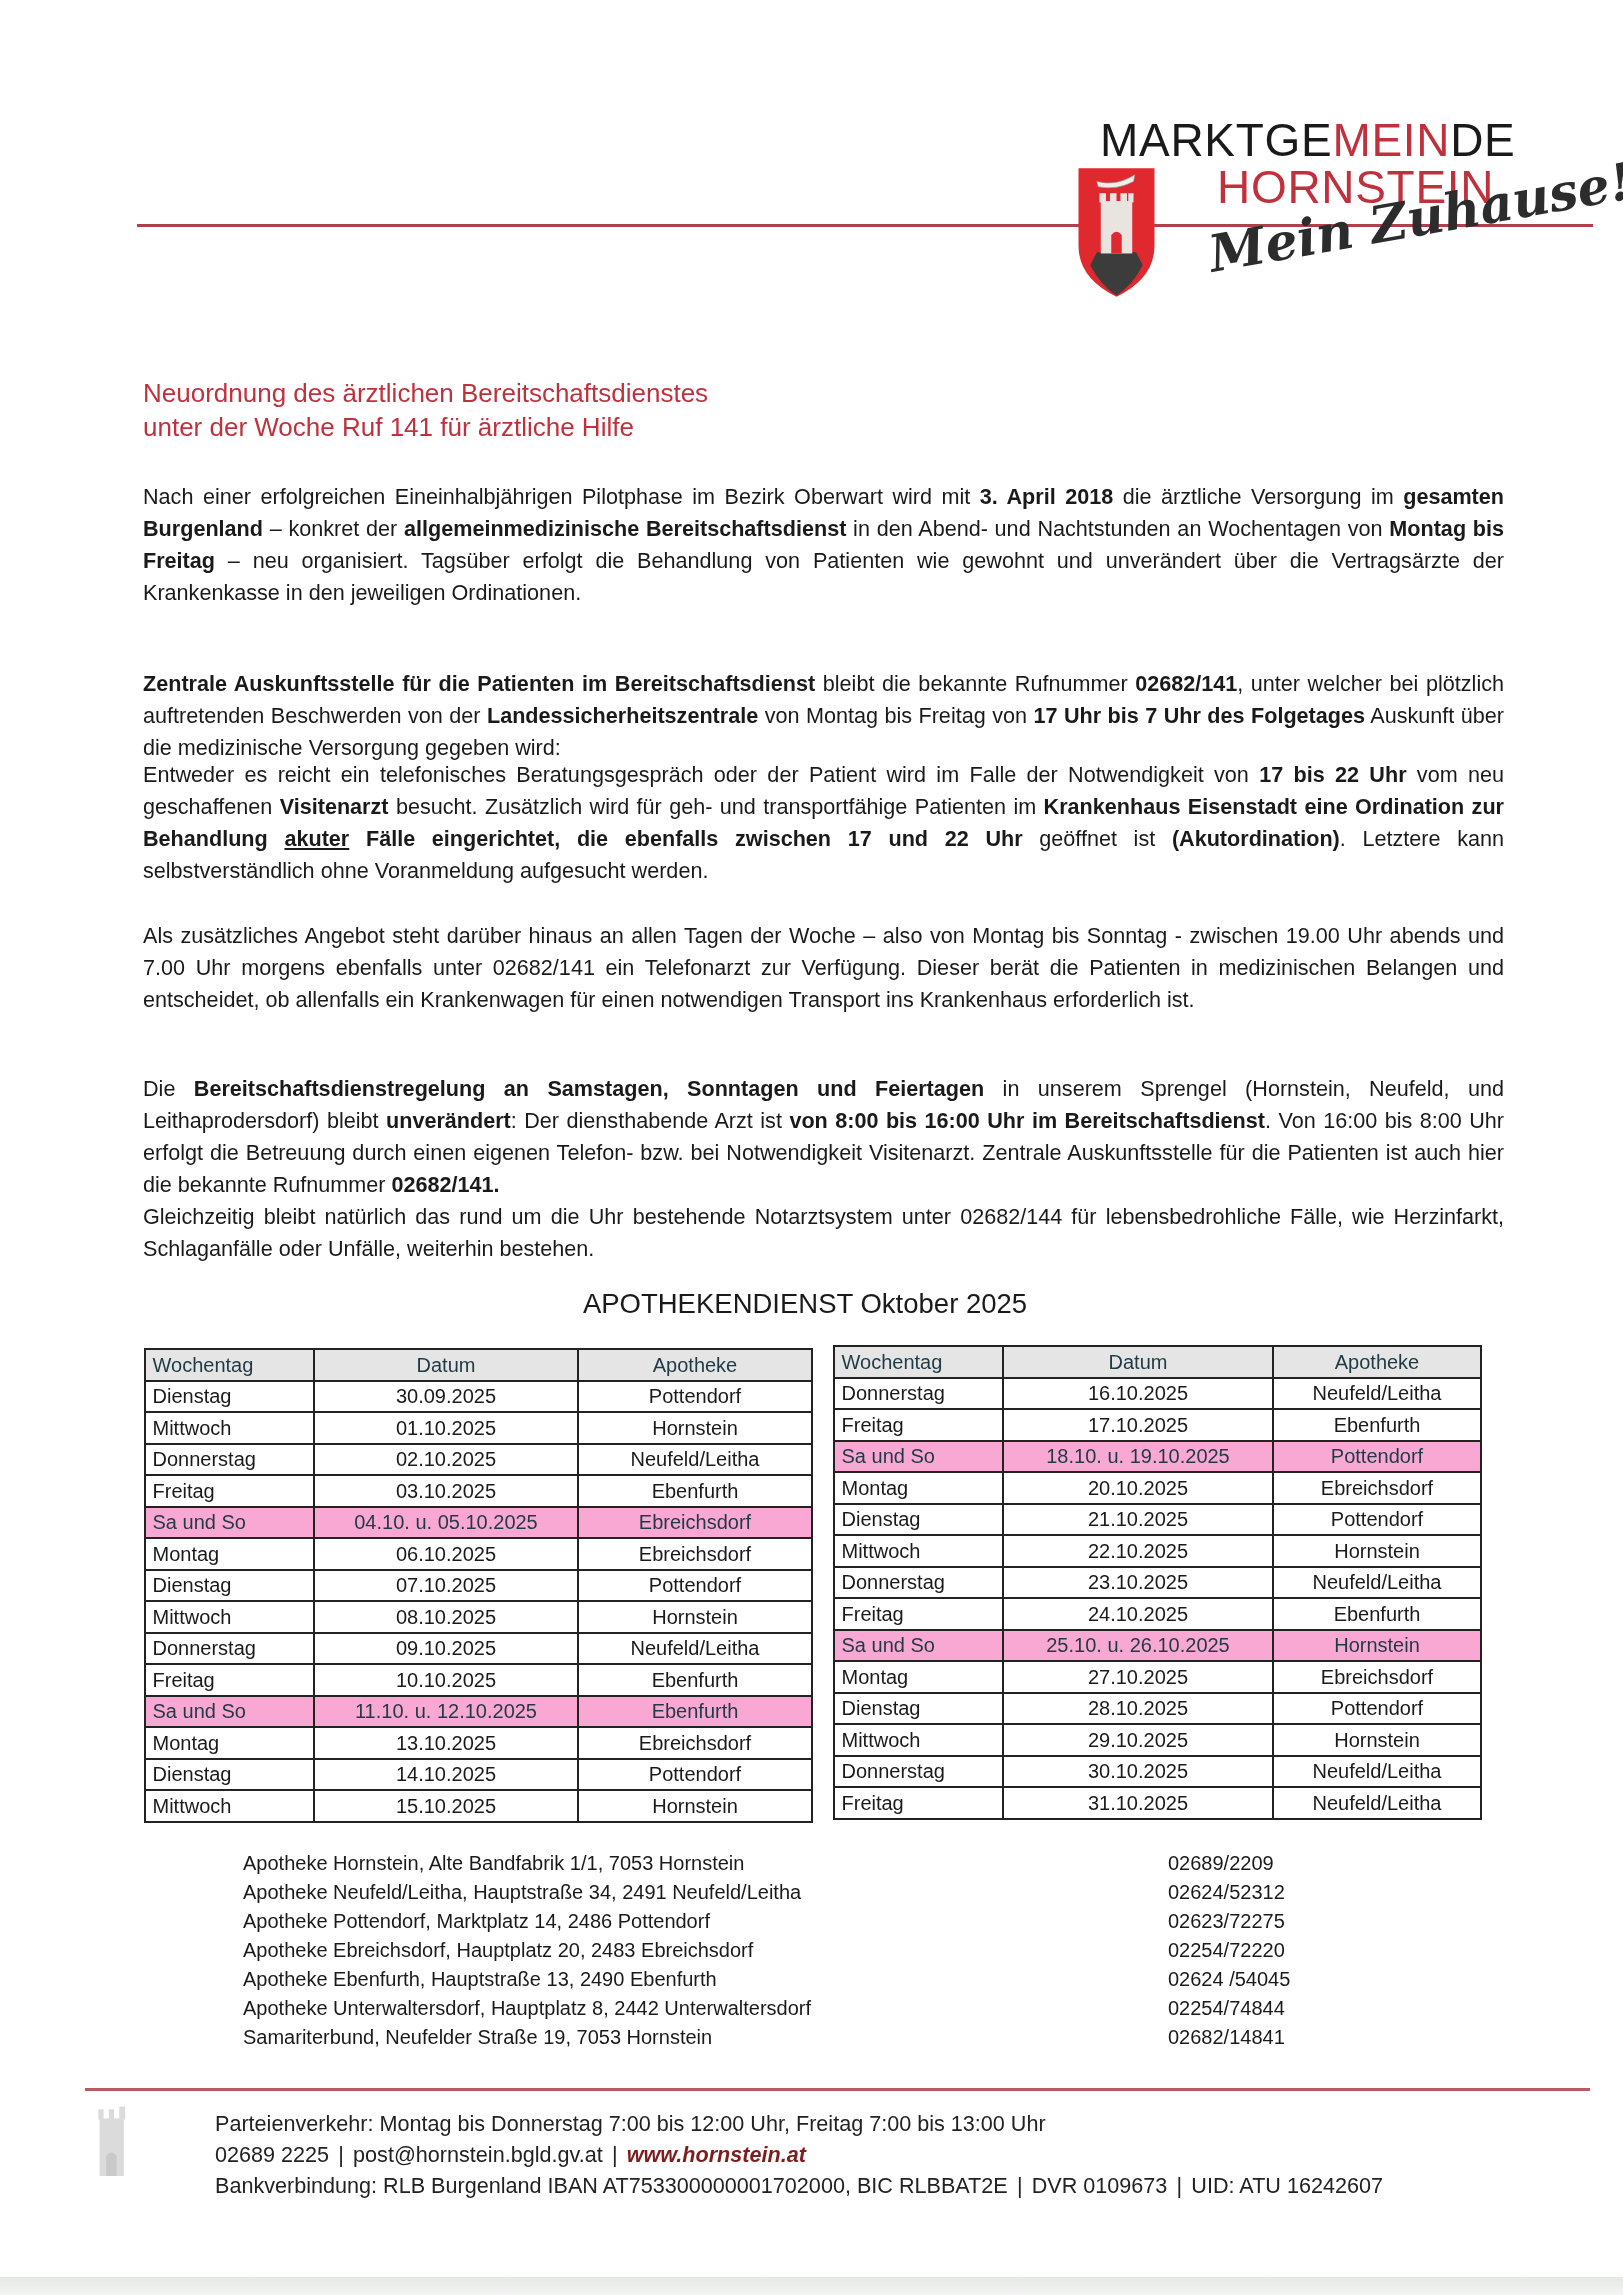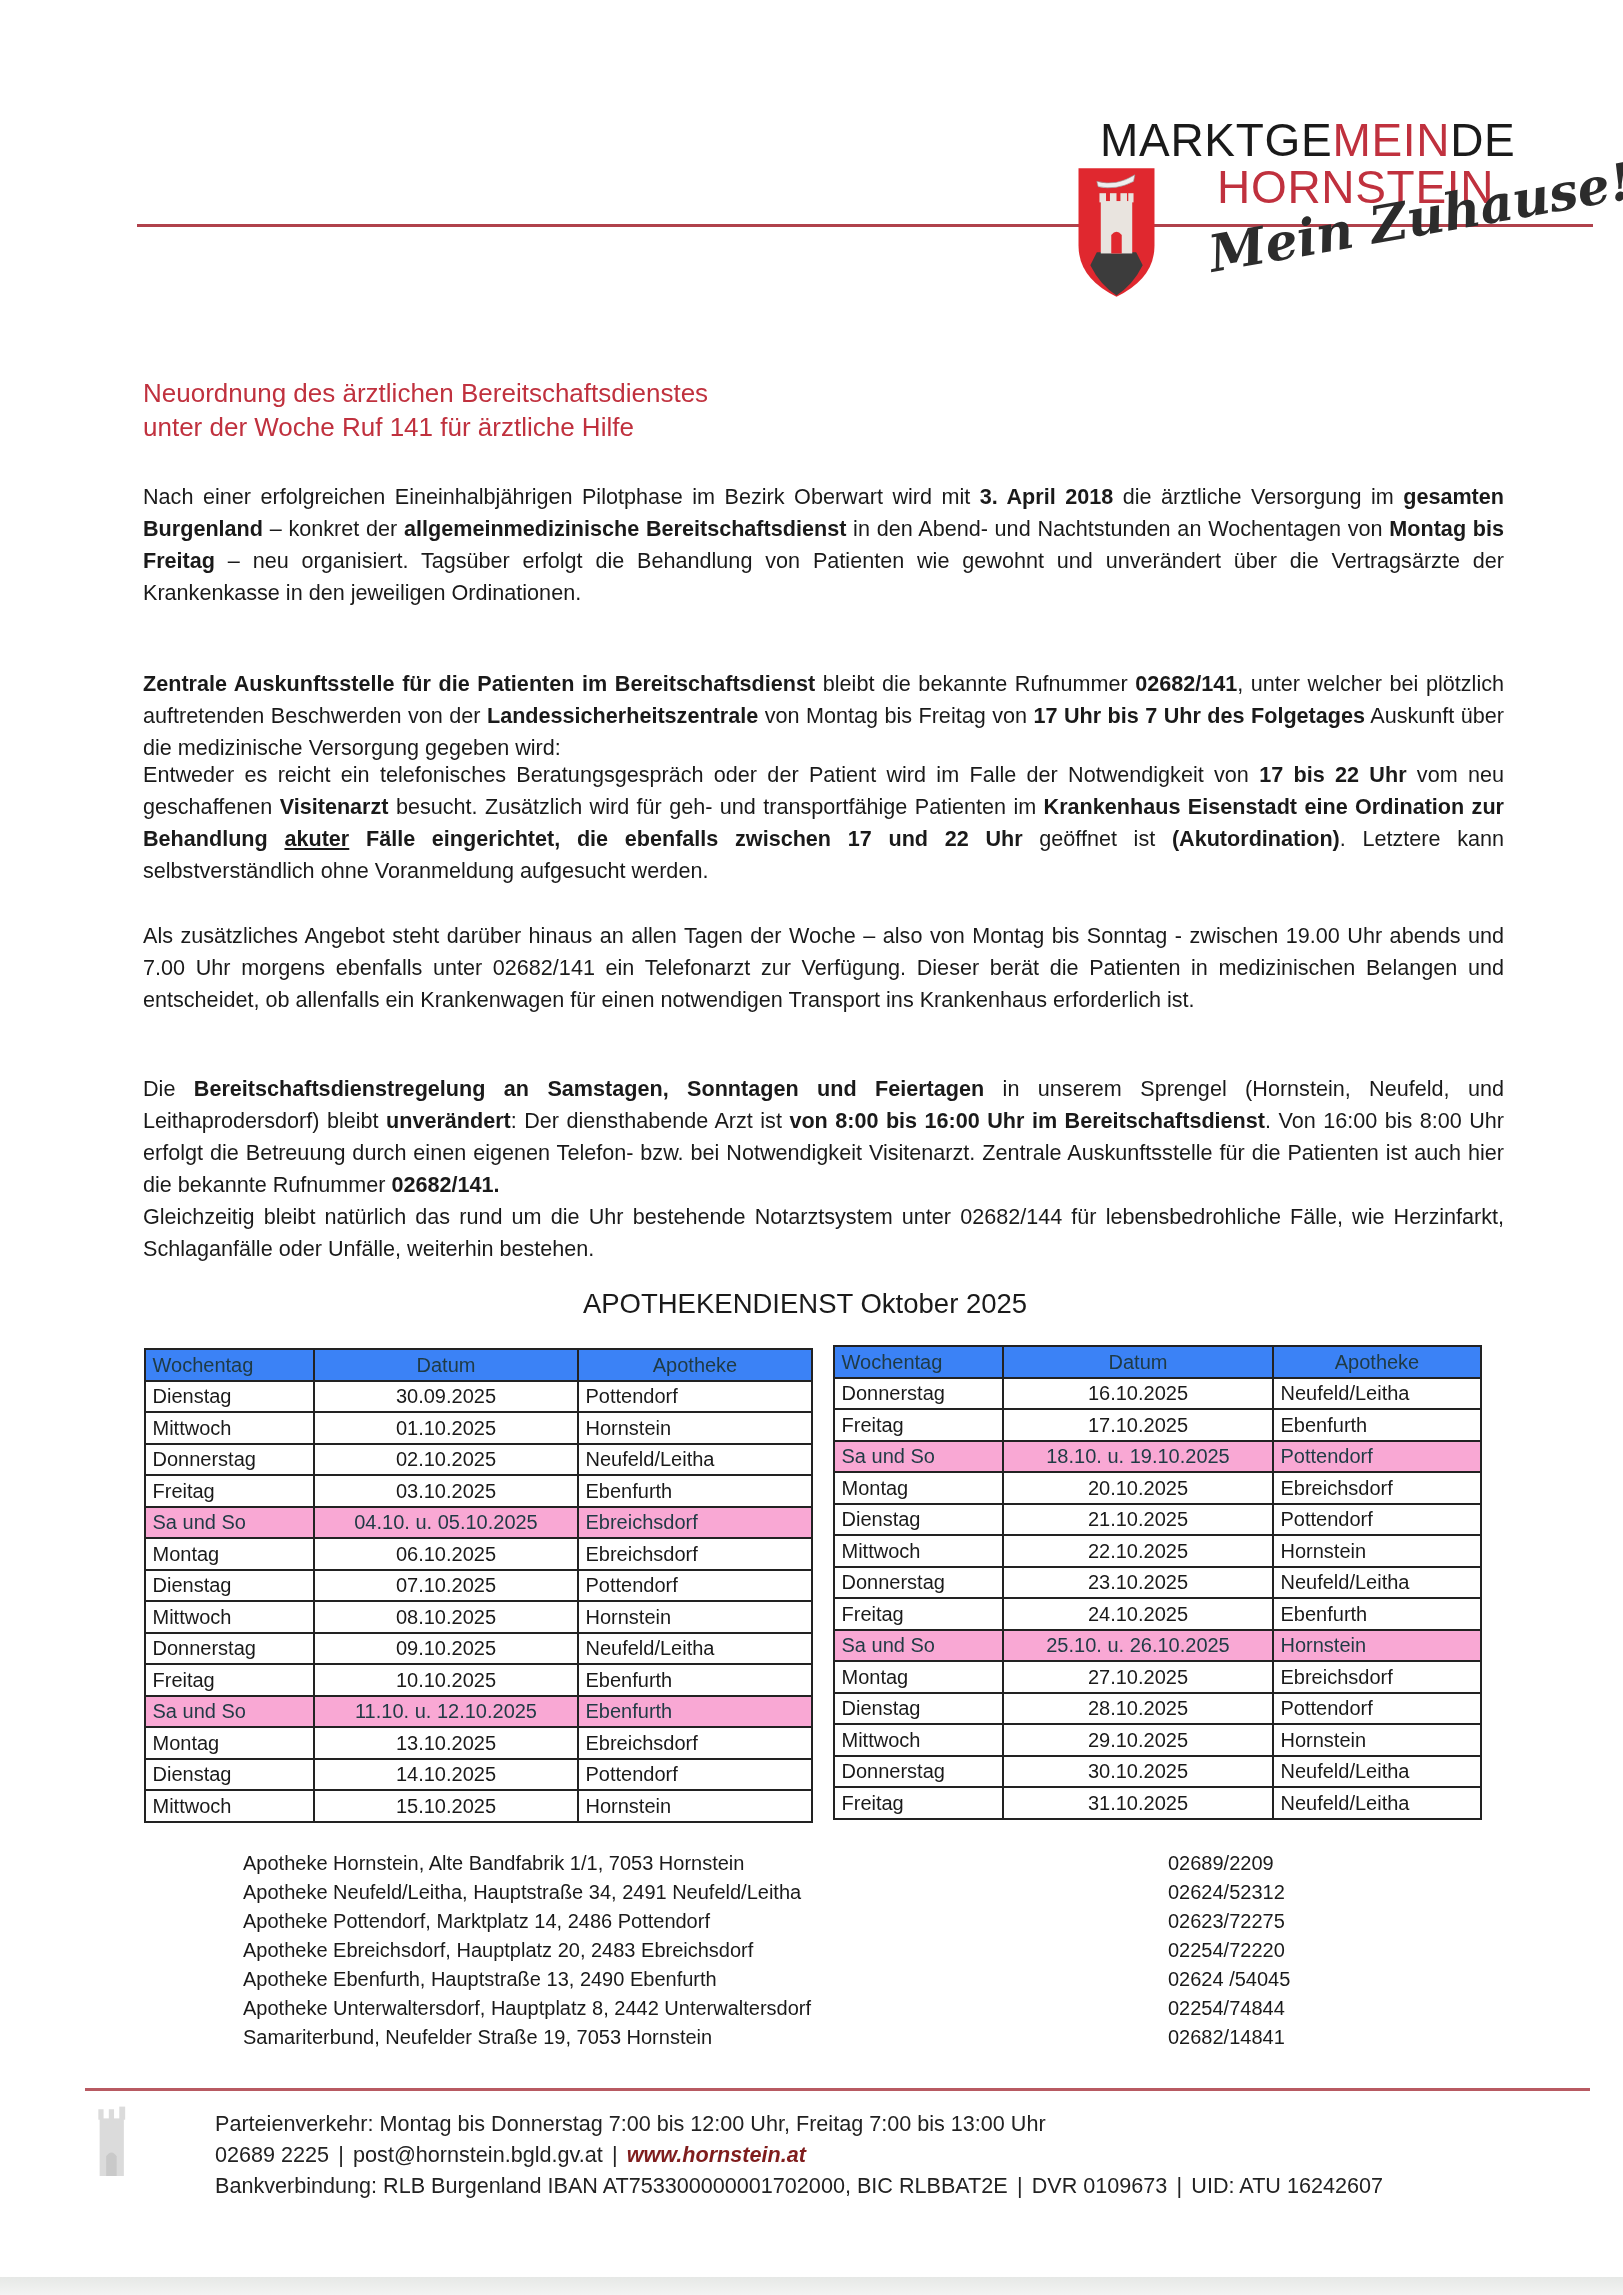--- a/index.html
+++ b/index.html
@@ -29,25 +29,25 @@
   .p3 { top: 759px; }
   .p4 { top: 920px; }
   .p5 { top: 1073px; }
 
   
   .apo-title { left: 0; width: 1623px; top: 1288px; text-align: center; font-size: 27.5px; color: #1a1a1a; }
   .apo-title span { margin-left: -13px; }
 
   table.apo { position: absolute; border-collapse: collapse; font-size: 20px; }
   table.apo td, table.apo th { border: 2px solid #222; height: 29.5px; padding: 0 6.5px; line-height: 26px; font-weight: normal; white-space: nowrap; }
-  table.apo th { background: #3b82f6; color: #1f3a44; }
+  table.apo th { background: #e5e5e5; color: #1f3a44; }
   table.apo tr.weekend td { background: #f9a8d4; color: #1f3a44; }
   table.apo .c-day { text-align: left; }
   table.apo .c-date { text-align: center; }
-  table.apo .c-apo { text-align: left; }
+  table.apo .c-apo { text-align: center; }
   table.apo th.c-apo { text-align: center; margin-left: 28px; }
   .tbl-left { left: 144px; top: 1348px; }
   .tbl-left .c-day { width: 154px; }
   .tbl-left .c-date { width: 249px; }
   .tbl-left .c-apo { width: 219px; }
   .tbl-right { left: 833px; top: 1345px; }
   .tbl-right .c-day { width: 154px; }
   .tbl-right .c-date { width: 255px; }
   .tbl-right .c-apo { width: 193px; }
 

